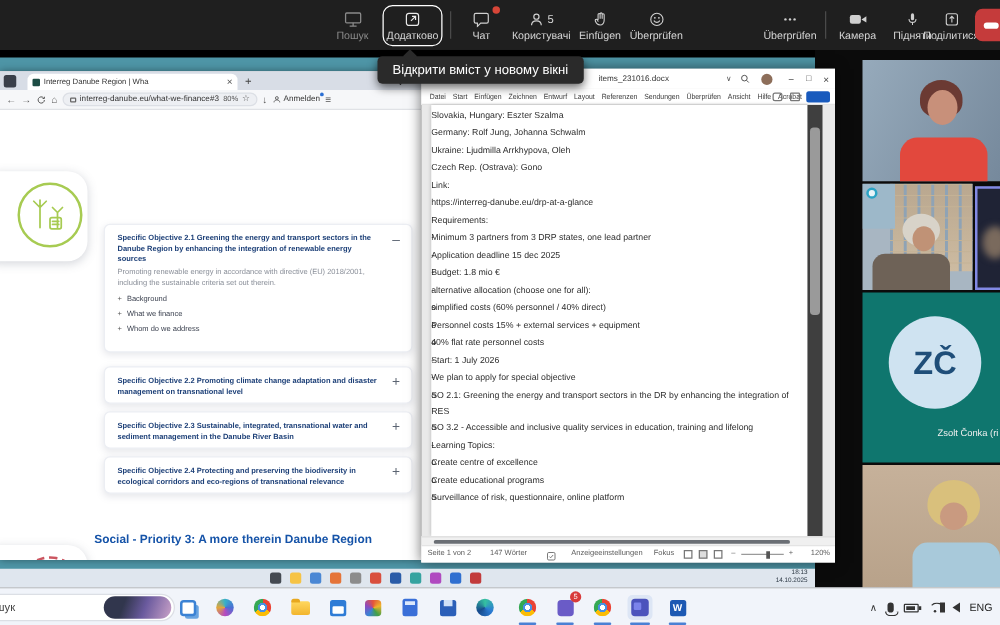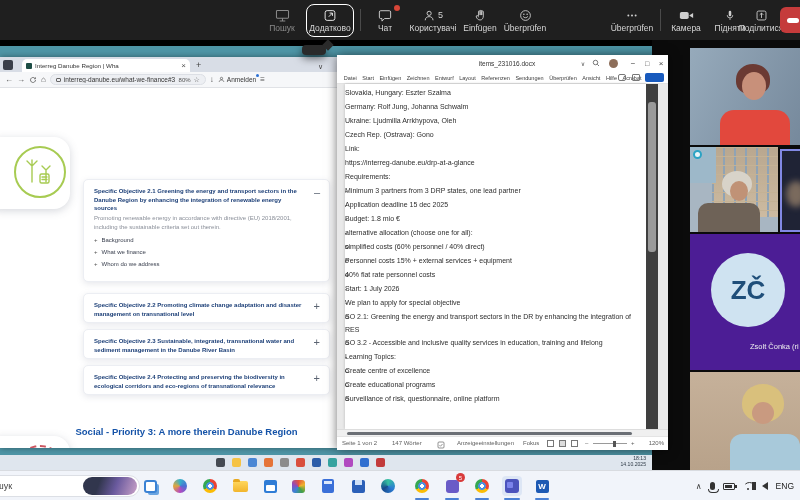--- a/index.html
+++ b/index.html
@@ -94,21 +94,21 @@
   .t1 .body{position:absolute;left:30px;top:62px;width:70px;height:40px;border-radius:14px 14px 0 0;background:#e2483d}
   .t2{top:147px;height:85px;width:88px;background:#a8b6c2}
   .t2 .bld{position:absolute;left:22px;top:0;width:66px;height:70px;background:linear-gradient(#c4b295 1px,transparent 1px),linear-gradient(90deg,#8fa3b5 2px,transparent 2px),linear-gradient(#b9a78f,#cdbba1);background-size:100% 9px,11px 100%,100% 100%}
   .t2 .sky{position:absolute;left:0;top:0;width:26px;height:36px;background:#9db8c9}
   .t2 .logo{position:absolute;left:3px;top:3px;width:9px;height:9px;border-radius:50%;border:2px solid #2ba3c4;background:#e8f4f8}
   .t2 .hair{position:absolute;left:32px;top:24px;width:30px;height:26px;border-radius:50%;background:#d8d3c9}
   .t2 .face{position:absolute;left:40px;top:34px;width:18px;height:20px;border-radius:50%;background:#c09276}
   .t2 .body{position:absolute;left:8px;top:56px;width:62px;height:30px;border-radius:10px 10px 0 0;background:#6e6257}
   .t2b{top:149px;left:780px;width:22px;height:83px;border:2px solid #8289e4;background:#1f2335}
   .t2b .glow{position:absolute;left:4px;top:30px;width:20px;height:26px;border-radius:50%;background:#7a6a5d;filter:blur(3px)}
-  .t3{top:234px;height:136px;background:#4c1d95}
+  .t3{top:234px;height:136px;background:#0f766e}
   .t3 .av{position:absolute;left:21px;top:19px;width:74px;height:74px;border-radius:50%;background:#cfe3f1;display:flex;align-items:center;justify-content:center;font-size:26px;font-weight:bold;color:#1f4e79}
   .t3 .nm{position:absolute;left:60px;top:108px;width:56px;font-size:7.5px;color:#efefef;white-space:nowrap;overflow:hidden}
   .t4{top:372px;height:98px;background:linear-gradient(#c6b19a,#b8a28a)}
   .t4 .hair{position:absolute;left:52px;top:12px;width:42px;height:38px;border-radius:50% 50% 45% 45%;background:#d9c07c}
   .t4 .face{position:absolute;left:62px;top:30px;width:22px;height:22px;border-radius:50%;background:#c99a80}
   .t4 .body{position:absolute;left:40px;top:62px;width:70px;height:36px;border-radius:12px 12px 0 0;background:#a8c9da}
   
   .ltask{position:absolute;left:0;top:470px;width:800px;height:30px;background:#f1f4fa;border-top:1px solid #d8dbe0;z-index:20}
   .search{position:absolute;left:-58px;top:4px;width:198px;height:22px;background:#fff;border:1px solid #dcdfe5;border-radius:12px;display:flex;align-items:center;overflow:hidden}
   .search .stxt{font-size:9px;color:#444;margin-left:42px}
@@ -231,20 +231,21 @@
         </svg>
       <span class="tlabel">Поділитися</span>
     </div>
     <div class="leave">
         <i></i>
       </div>
   </div>
 
   <div class="tooltip">
     <div class="arr"></div>
+    <span>Відкрити вміст у новому вікні</span>
   </div>
 
   <div class="stage">
     <div class="teal t"></div>
     <div class="teal b"></div>
 
     <div class="browser">
       <div class="tabstrip">
         <div class="pintab"></div>
         <div class="btab">

